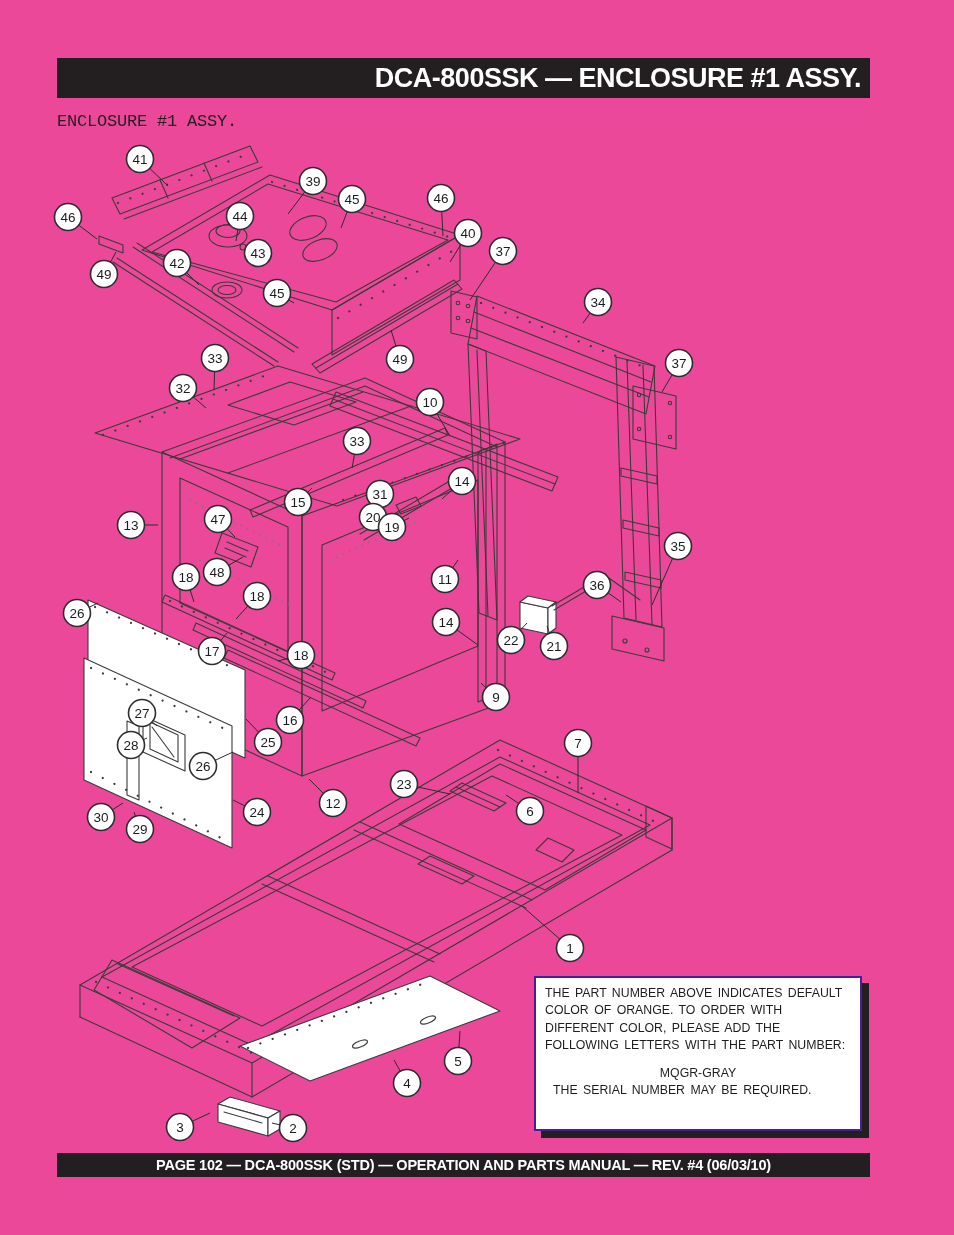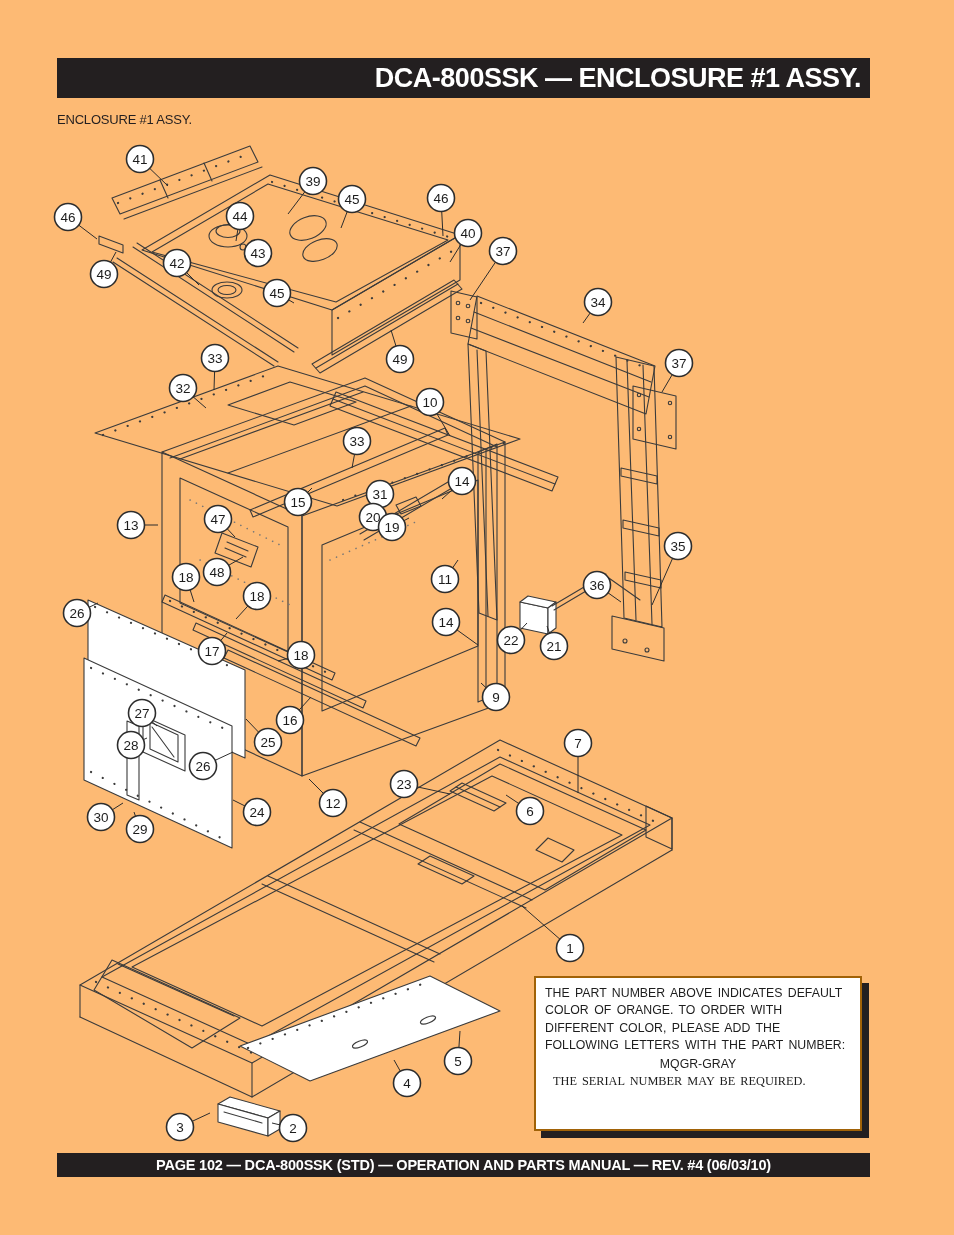--- a/index.html
+++ b/index.html
@@ -1,49 +1,50 @@
 <!DOCTYPE html>
 <html><head>
 <meta charset="utf-8">
 <style>
   html,body{margin:0;padding:0;background:#e8e8e8;}
   .page{
-    position:relative;width:954px;height:1235px;background:#fdba74;
+    position:relative;width:954px;height:1235px;background:#ec4899;
     font-family:"Liberation Sans", sans-serif;color:#231f20;overflow:hidden;
     margin:0 auto;
   }
   .header-bar{
     position:absolute;left:57px;top:58px;width:813px;height:40px;
     background:#231f20;display:flex;align-items:center;justify-content:flex-end;
   }
   .header-bar span{
     color:#ffffff;font-size:27px;font-weight:700;letter-spacing:-0.5px;
     padding-right:9px;white-space:nowrap;
   }
   .subtitle{
-    position:absolute;left:57px;top:112px;font-size:13px;color:#231f20;
+    position:absolute;left:57px;top:112px;font-size:17px;color:#231f20;
     letter-spacing:-0.2px;
+    font-family:Liberation Mono, monospace;
   }
   .diagram{position:absolute;left:0;top:0;}
   .art{stroke:#3b3b3b;fill:none;stroke-width:1.1;stroke-linejoin:round;stroke-linecap:round;}
   .art .fillw{fill:#ffffff;}
   .dots{stroke:#3b3b3b;stroke-dasharray:0.1 13;stroke-linecap:round;stroke-width:2.2;fill:none;}
   .dots2{stroke:#777;stroke-dasharray:0.1 7;stroke-linecap:round;stroke-width:1.6;fill:none;}
   .leader{stroke:#2d2d2d;stroke-width:1;}
   .bubble{fill:#ffffff;stroke:#2d2d2d;stroke-width:1.6;}
   .bubble-num{font-family:"Liberation Sans",sans-serif;font-size:13.5px;fill:#1c1c1c;text-anchor:middle;}
   .note-box{
     position:absolute;left:534px;top:976px;width:328px;height:155px;box-sizing:border-box;
-    background:#ffffff;border:2px solid #a16207;box-shadow:7px 7px 0 0 #231f20;
+    background:#ffffff;border:2px solid #4c1d95;box-shadow:7px 7px 0 0 #231f20;
     padding:7px 9px 6px 9px;font-size:12.3px;line-height:1.42;color:#1d1d1d;
     word-spacing:2px;
   }
   .note-box p{margin:0;}
-  .note-colors{text-align:center;margin-top:1px;}
-  .note-serial{margin-top:16px;padding-left:8px;font-family:Liberation Serif, serif;}
+  .note-colors{text-align:center;margin-top:10px;}
+  .note-serial{margin-top:16px;padding-left:8px;}
   .footer-bar{
     position:absolute;left:57px;top:1153px;width:813px;height:24px;background:#231f20;
     display:flex;align-items:center;justify-content:center;
   }
   .footer-bar span{color:#ffffff;font-size:14.5px;font-weight:700;white-space:nowrap;letter-spacing:-0.2px;}
 </style>
 </head>
 <body>
 
 <div class="page">

